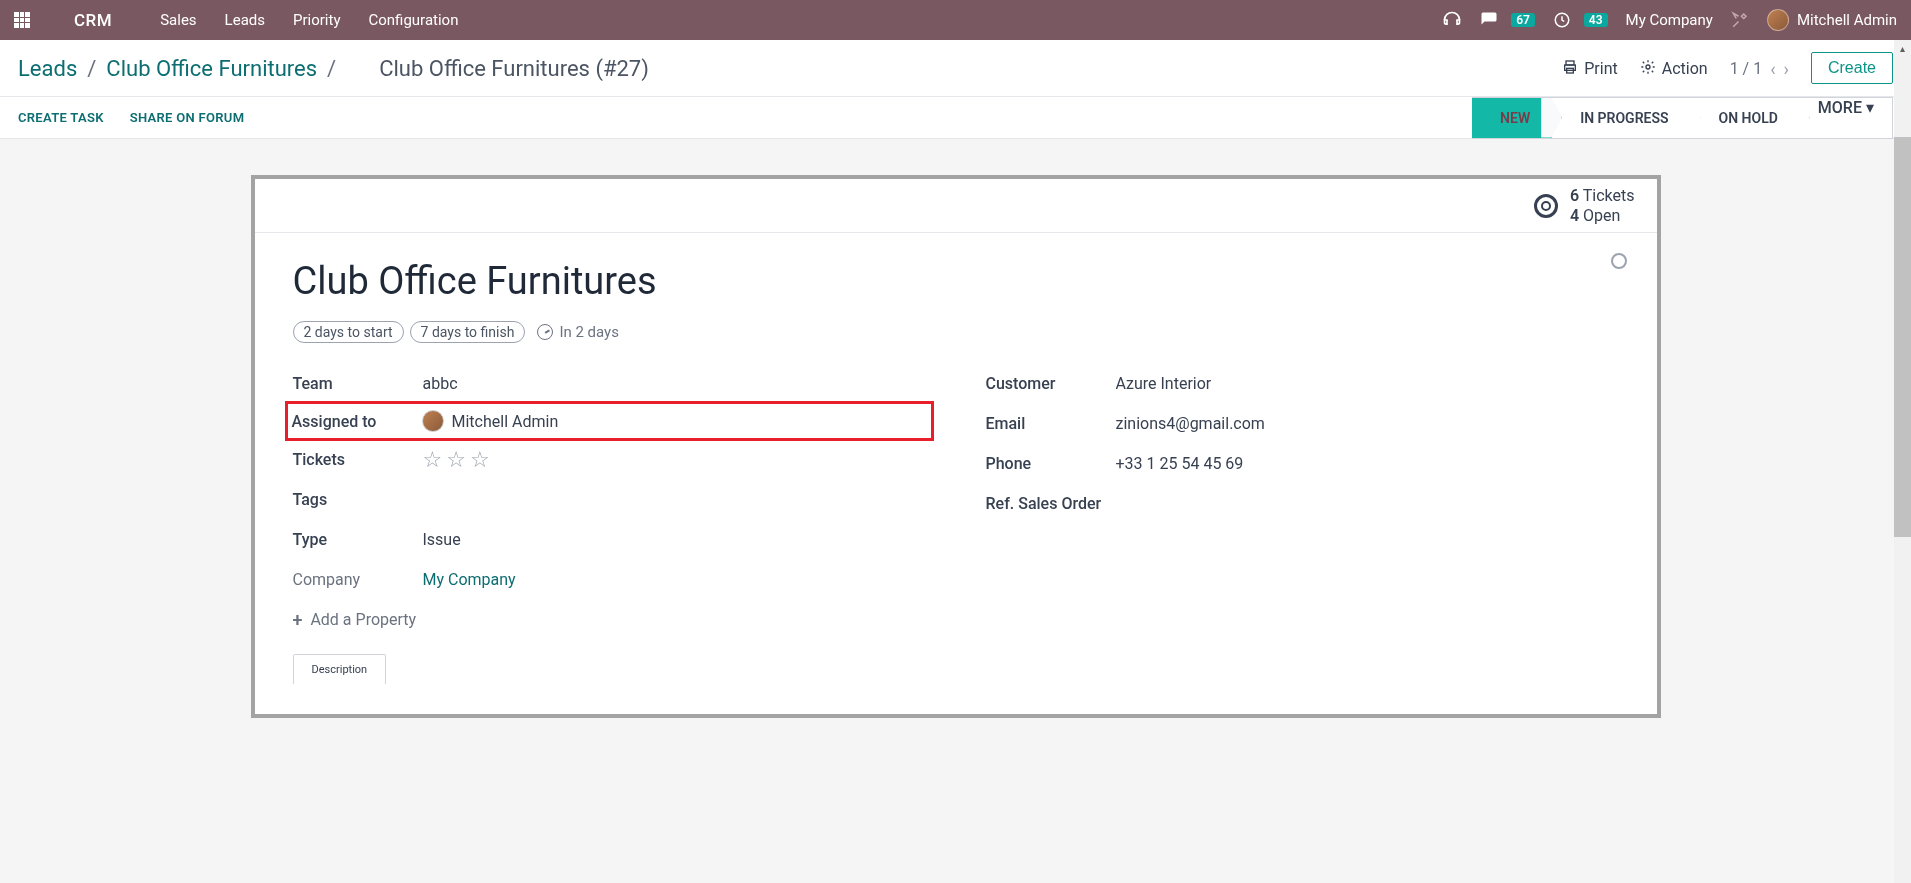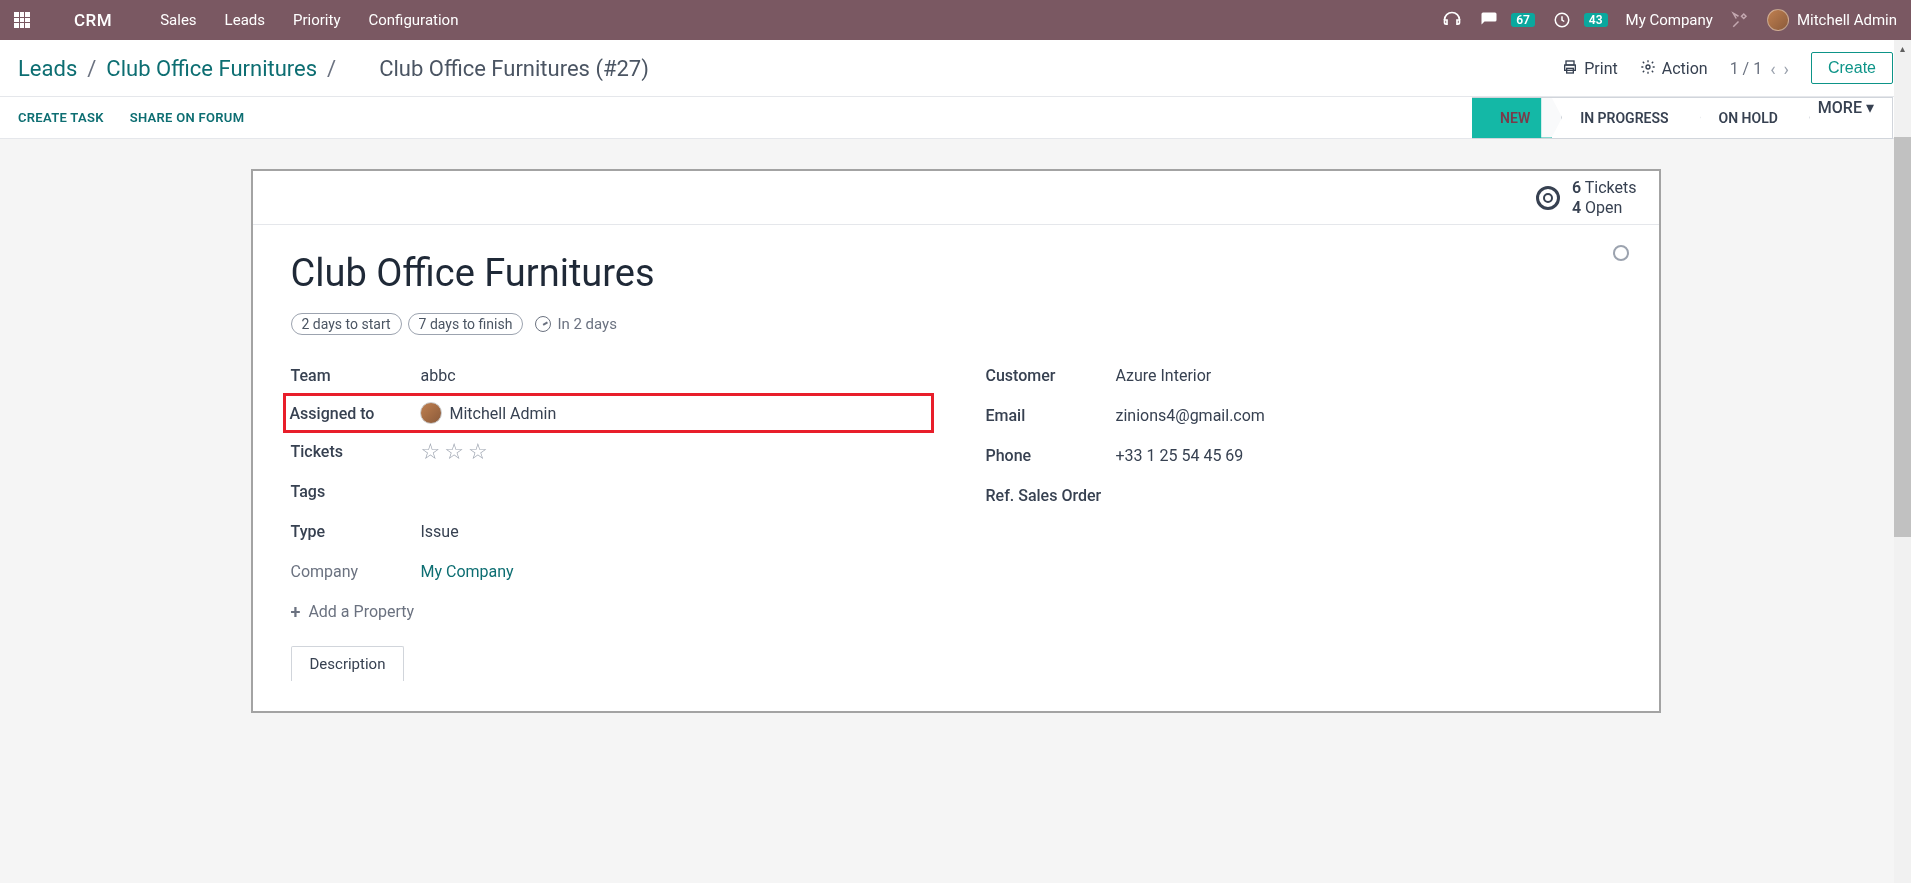--- a/index.html
+++ b/index.html
@@ -32,21 +32,21 @@
 .action-links { display: flex; gap: 26px; }
 .action-link { color: #0d6e72; font-weight: 600; font-size: 13px; letter-spacing: 0.3px; cursor: pointer; }
 .stage-bar { margin-left: auto; display: flex; align-items: stretch; height: 42px; }
 .stage { position: relative; padding: 0 22px 0 28px; display: flex; align-items: center; font-size: 14px; font-weight: 600; color: #374151; cursor: pointer; border-top: 1px solid #d1d5db; border-bottom: 1px solid #d1d5db; }
 .stage.active { color: #7a3b4a; background: #14b8a6; }
 .stage::after { content: ""; position: absolute; right: -10px; top: 0; bottom: 0; width: 20px; background: inherit; clip-path: polygon(0 0, 50% 0, 100% 50%, 50% 100%, 0 100%); border-right: 1px solid #d1d5db; z-index: 1; }
 .stage.active::after { background: #f9fafb; }
 .stage-more { padding: 0 18px; display: flex; align-items: flex-start; gap: 4px; color: #374151; font-weight: 500; border: 1px solid #d1d5db; border-left: none; cursor: pointer; }
 
 .content { padding: 22px 38px; }
-.sheet { background: #fff; border: 2px solid #a3a3a3; max-width: 1410px; margin: 8px auto; position: relative; }
+.sheet { background: #fff; border: 4px solid #a3a3a3; max-width: 1410px; margin: 14px auto; position: relative; }
 .sheet-top { height: 54px; border-bottom: 1px solid #e5e7eb; display: flex; justify-content: flex-end; align-items: center; padding: 0 22px; }
 .tickets { display: flex; align-items: center; gap: 12px; font-size: 16px; color: #374151; cursor: pointer; }
 .lifebuoy { width: 24px; height: 24px; border: 3px solid #374151; border-radius: 50%; position: relative; }
 .lifebuoy::before { content: ""; position: absolute; inset: 4px; border: 2px solid #374151; border-radius: 50%; }
 .tickets-text { line-height: 1.2; }
 .tickets-text b { font-weight: 600; }
 
 .sheet-body { padding: 26px 38px 30px; position: relative; }
 .kanban-dot { position: absolute; right: 30px; top: 20px; width: 16px; height: 16px; border: 2px solid #9ca3af; border-radius: 50%; cursor: pointer; }
 .title { font-size: 38px; font-weight: 400; color: #1f2937; margin-bottom: 18px; }
@@ -64,21 +64,21 @@
 .assignee { display: flex; align-items: center; gap: 8px; }
 .mini-avatar { width: 22px; height: 22px; border-radius: 50%; background: linear-gradient(135deg,#c08050,#8a5a3a); border: 1px solid #ccc; }
 .stars { display: flex; gap: 4px; }
 .star { font-size: 22px; color: #9ca3af; cursor: pointer; }
 .highlight-box { border: 3px solid #e81e2a; padding: 2px 4px; margin: -2px -8px; }
 .muted-label { color: #6b7280; font-weight: 400; }
 .add-prop { display: flex; align-items: center; gap: 8px; color: #6b7280; cursor: pointer; margin-top: 10px; font-size: 16px; }
 .plus { font-size: 18px; font-weight: 600; }
 
 .tabs { margin-top: 24px; }
-.tab { display: inline-block; border: 1px solid #d1d5db; border-bottom: none; padding: 8px 18px; font-size: 15px; background: #fff; color: #374151; cursor: pointer; border-radius: 2px 2px 0 0; }
+.tab { display: inline-block; border: 1px solid #d1d5db; border-bottom: none; padding: 8px 18px; font-size: 11px; background: #fff; color: #374151; cursor: pointer; border-radius: 2px 2px 0 0; }
 
 .scrollbar { position: fixed; right: 0; top: 40px; bottom: 0; width: 17px; background: #f1f1f1; }
 .scroll-thumb { background: #c1c1c1; width: 100%; height: 400px; margin-top: 80px; }
 .scroll-arrow { height: 17px; display: flex; align-items: center; justify-content: center; color: #606060; font-size: 10px; }
 </style>
 </head>
 <body>
 
 <div class="topbar">
   <div class="topbar-left">

